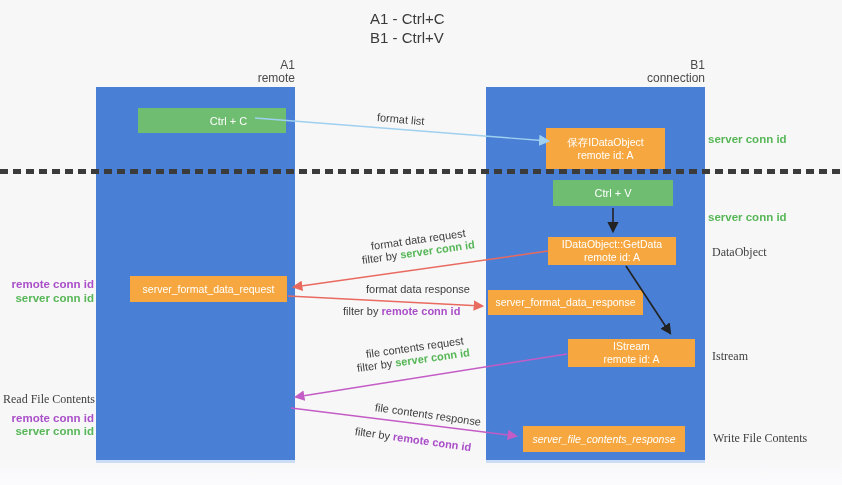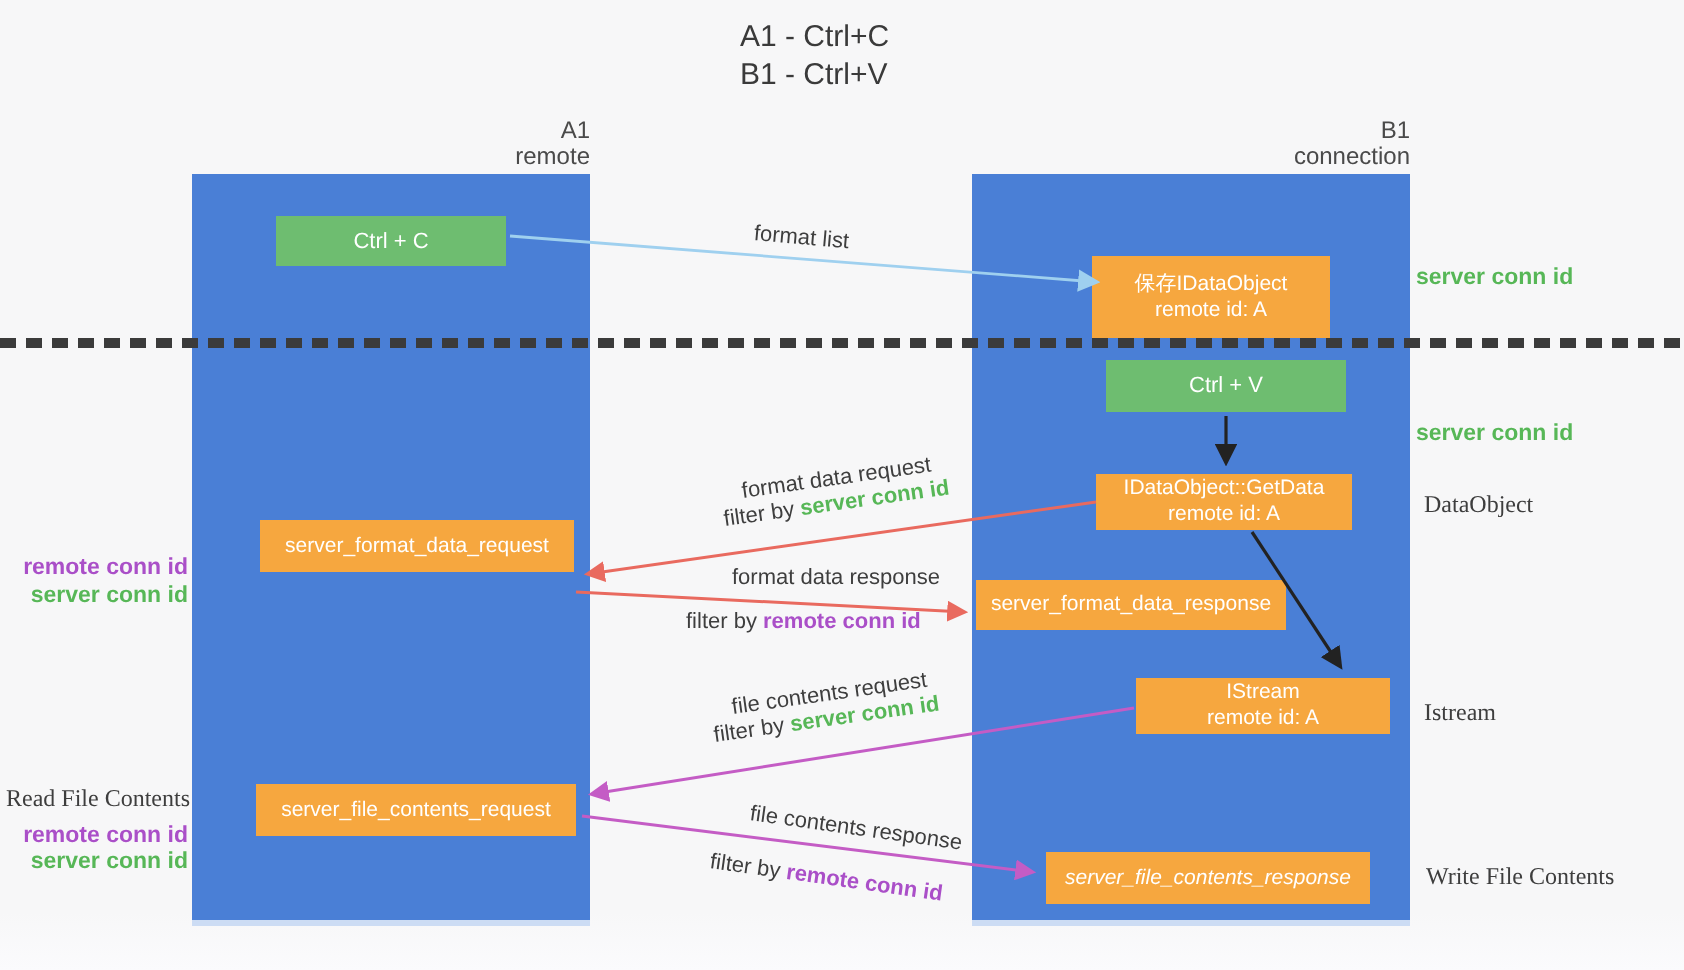--- a/index.html
+++ b/index.html
@@ -48,44 +48,43 @@
   <div class="col-header" style="left:486px;top:59px;width:219px;">
     <div>B1</div>
     <div>connection</div>
   </div>
 
   <div class="column col-a"></div>
   <div class="column col-b"></div>
 
   <div class="dotted"></div>
 
-  <div class="node green" style="left:138px;top:108px;width:115px;height:25px;">Ctrl + C</div>
+  <div class="node green" style="left:138px;top:108px;width:115px;height:25px;padding-left:33px;">Ctrl + C</div>
 
   <div class="node orange" style="left:546px;top:128px;width:119px;height:41px;">
     <div>保存IDataObject</div>
     <div>remote id: A</div>
   </div>
 
   <div class="node green" style="left:553px;top:180px;width:120px;height:26px;">Ctrl + V</div>
 
   <div class="node orange" style="left:548px;top:237px;width:128px;height:28px;">
     <div>IDataObject::GetData</div>
     <div>remote id: A</div>
   </div>
 
-  <div class="node orange" style="left:130px;top:260px;width:157px;height:26px;">server_format_data_request</div>
+  <div class="node orange" style="left:130px;top:276px;width:157px;height:26px;">server_format_data_request</div>
 
   <div class="node orange" style="left:488px;top:290px;width:155px;height:25px;">server_format_data_response</div>
 
   <div class="node orange" style="left:568px;top:339px;width:127px;height:28px;">
     <div>IStream</div>
     <div>remote id: A</div>
   </div>
 
-  <div class="node orange" style="left:128px;top:392px;width:160px;height:26px;">server_file_contents_request</div>
 
   <div class="node orange" style="left:523px;top:426px;width:162px;height:26px;font-style:italic;">server_file_contents_response</div>
 
   <div class="elabel rsm" style="left:377px;top:111px;">format list</div>
 
   <div class="elabel rneg" style="left:371px;top:240px;">format data request</div>
   <div class="elabel rneg" style="left:362px;top:254px;">
     <span>filter by</span>
     <span class="g">server conn id</span>
   </div>

